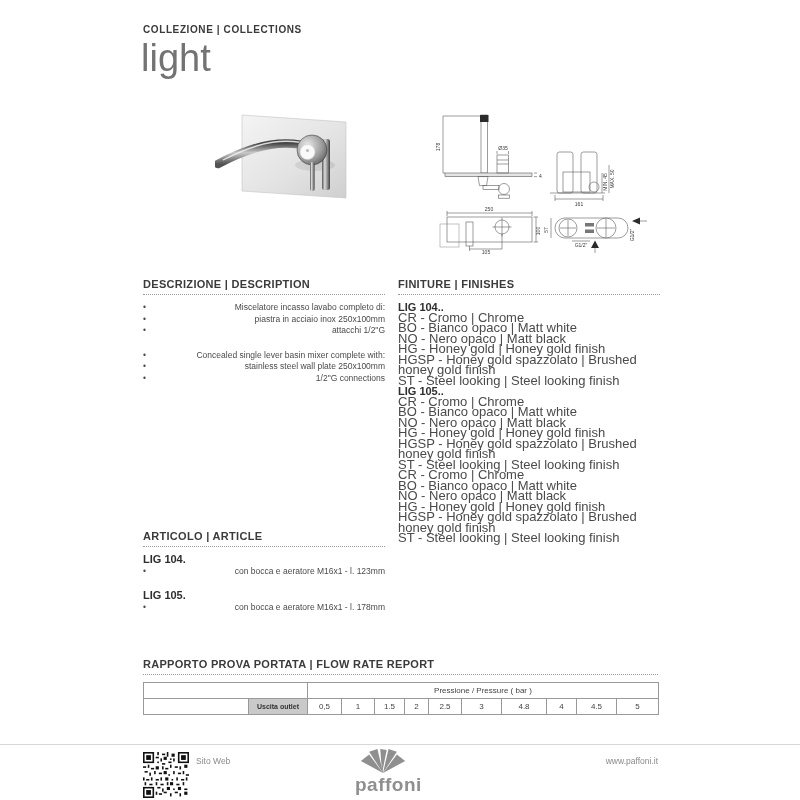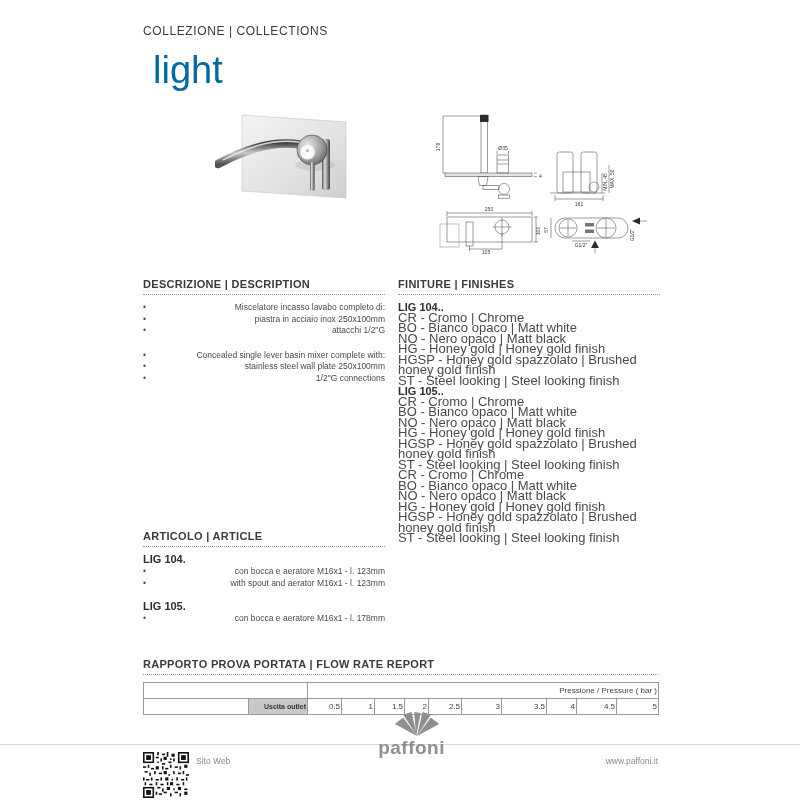--- a/index.html
+++ b/index.html
@@ -1,20 +1,20 @@
 <!DOCTYPE html>
 <html><head>
 <meta charset="utf-8">
 <style>
   html,body{margin:0;padding:0;background:#fff;}
   body{width:800px;height:800px;font-family:"Liberation Sans",sans-serif;color:#4a4a4a;}
   .page{position:relative;width:800px;height:800px;background:#fff;overflow:hidden;}
 
-  .eyebrow{position:absolute;left:143px;top:24px;font-size:12px;font-weight:400;letter-spacing:.6px;color:#3a3a3a;}
-  .title{position:absolute;left:141px;top:38px;margin:12px;font-size:38px;font-weight:300;color:#0369a1;line-height:40px;}
+  .eyebrow{position:absolute;left:143px;top:24px;font-size:10px;font-weight:700;letter-spacing:.6px;color:#3a3a3a;}
+  .title{position:absolute;left:141px;top:38px;margin:0;font-size:38px;font-weight:300;color:#737373;line-height:40px;}
 
   .product-svg{position:absolute;left:215px;top:103px;width:150px;height:110px;}
   .tech-svg{position:absolute;left:420px;top:103px;width:245px;height:162px;}
   .tech-svg text{font-family:"Liberation Sans",sans-serif;font-size:5px;fill:#3a3a3a;}
 
   section{position:absolute;}
   .sec-head{margin:0 0 7px 0;font-size:11px;font-weight:700;letter-spacing:.3px;color:#3b3b3b;padding-bottom:4px;border-bottom:1px dotted #9a9a9a;}
   .s-desc{left:143px;top:278px;width:242px;}
   .s-fin{left:398px;top:278px;width:262px;}
   .s-art{left:143px;top:530px;width:242px;}
@@ -24,30 +24,30 @@
   ul.dots li{position:relative;padding-left:8px;}
   ul.dots li::before{content:"\2022";position:absolute;left:0;top:0;color:#4a4a4a;}
   .gap{height:13px;}
 
   .fin-code,.art-code{font-size:11px;font-weight:700;color:#2e2e2e;line-height:10.5px;}
   .fin-line{font-size:13px;line-height:10.5px;color:#4a4a4a;}
   .art-group{margin-bottom:12px;}
   .art-code{line-height:11px;margin-bottom:1px;}
 
   table.flow{border-collapse:collapse;width:515px;table-layout:fixed;font-size:8px;color:#444;}
-  table.flow td{border:1px solid #999;text-align:right;padding:2.5px 1px;height:10px;overflow:hidden;white-space:nowrap;}
+  table.flow td{border:1px solid #999;text-align:center;padding:2.5px 1px;height:10px;overflow:hidden;white-space:nowrap;}
   td.nb{border-bottom:none;}
   td.nt{border-top:none;}
   td.gray{background:#c9c9c9;font-weight:700;font-size:7px;color:#333;}
   td.rowlab{text-align:left;padding-left:4px;}
 
   .footline{position:absolute;left:0;top:744px;width:800px;border-top:1px solid #d8d8d8;}
   .qr{position:absolute;left:143px;top:752px;width:46px;height:46px;}
   .sitoweb{position:absolute;left:196px;top:756px;font-size:8.5px;color:#8a8a8a;}
-  .logo{position:absolute;left:355px;top:712px;width:90px;text-align:right;}
+  .logo{position:absolute;left:355px;top:749px;width:90px;text-align:left;}
   .logo-text{font-size:19px;font-weight:700;color:#8f8f8f;letter-spacing:.5px;line-height:15px;}
   .weburl{position:absolute;right:142px;top:756px;font-size:8.5px;color:#8a8a8a;}
 </style>
 </head>
 <body>
 
 <div class="page">
 
   <div class="eyebrow">COLLEZIONE | COLLECTIONS</div>
   <h1 class="title">light</h1>
@@ -215,21 +215,20 @@
       <div class="fin-line">ST - Steel looking | Steel looking finish</div>
     </div>
   </section>
 
   <section class="s-art">
     <h2 class="sec-head">ARTICOLO | ARTICLE</h2>
     <div class="art-group">
       <div class="art-code">LIG 104.</div>
       <ul class="dots">
         <li>con bocca e aeratore M16x1 - l. 123mm</li>
-        <li>with spout and aerator M16x1 - l. 123mm</li>
       </ul>
     </div>
     <div class="art-group">
       <div class="art-code">LIG 105.</div>
       <ul class="dots">
         <li>con bocca e aeratore M16x1 - l. 178mm</li>
       </ul>
     </div>
   </section>
 
@@ -257,21 +256,21 @@
       </tr>
       <tr>
         <td class="nt nb"></td>
         <td class="gray">Uscita outlet</td>
         <td>0,5</td>
         <td>1</td>
         <td>1.5</td>
         <td>2</td>
         <td>2.5</td>
         <td>3</td>
-        <td>3.5</td>
+        <td>4.8</td>
         <td>4</td>
         <td>4.5</td>
         <td>5</td>
       </tr>
     </tbody>
       </table>
   </section>
 
   <div class="footline"></div>
 

